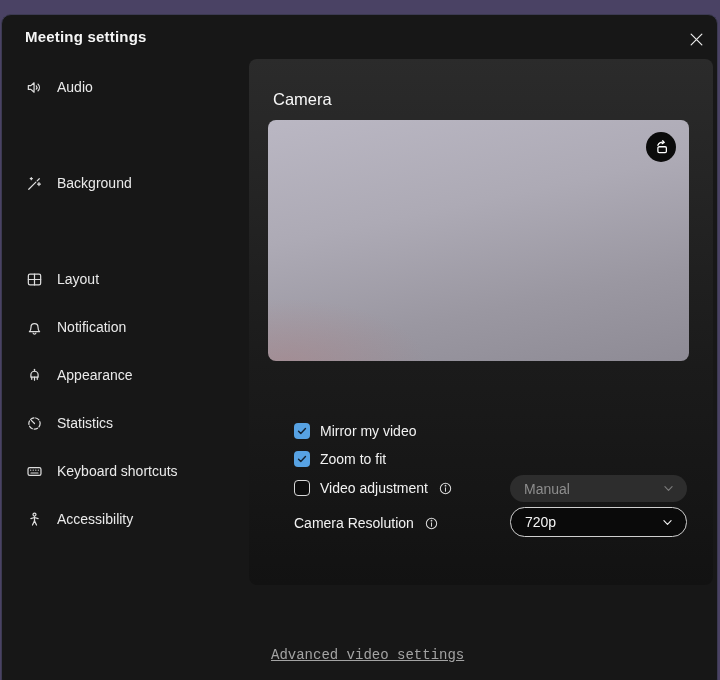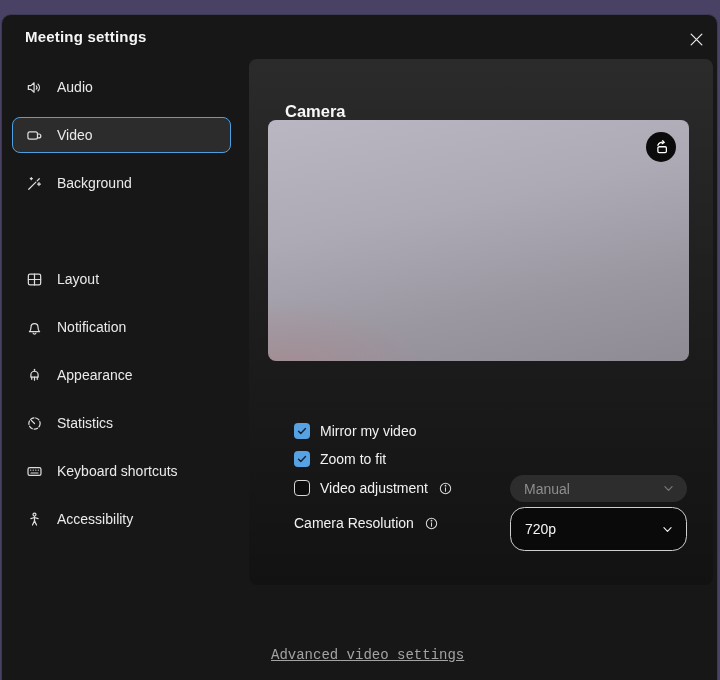--- a/index.html
+++ b/index.html
@@ -36,22 +36,22 @@
   .side-item .s-label{font-size:14px;color:#eaeaea;}
   .s-icon{width:17px;height:17px;flex:0 0 17px;color:#dedede;}
   .s-icon *{fill:none;stroke:currentColor;stroke-width:1.15;stroke-linecap:round;stroke-linejoin:round;}
   
   .card{
     position:absolute;left:247px;top:44px;width:464px;height:526px;
     border-radius:8px;
     background:linear-gradient(180deg,#2b2b2b 0%,#252525 22%,#1b1b1b 58%,#121212 100%);
   }
   .heading{
-    position:absolute;left:20px;top:27px;margin:16px;
-    font-size:16.5px;font-weight:700;color:#f7f7f7;
+    position:absolute;left:20px;top:27px;margin:4px;
+    font-size:16.5px;font-weight:400;color:#f7f7f7;
   }
   .preview{
     position:absolute;left:19px;top:61px;width:421px;height:241px;border-radius:8px;
     background-image:
       radial-gradient(55% 45% at 4% 102%, rgba(178,128,130,.40), rgba(178,128,130,0) 62%),
       linear-gradient(168deg,#bab7c3 0%,#adaab5 38%,#9a97a1 72%,#8e8b95 100%);
   }
   .flip-btn{
     position:absolute;right:13px;top:12px;width:30px;height:30px;border-radius:50%;
     background:#0b0b0b;border:none;padding:0;cursor:pointer;
@@ -62,21 +62,21 @@
   
   .select{
     position:absolute;box-sizing:border-box;border-radius:14.5px;cursor:pointer;
     display:flex;align-items:center;justify-content:space-between;
     padding:0 12px 0 14px;font-size:14px;
   }
   .select .chev{width:13px;height:13px;}
   .select .chev path{fill:none;stroke:currentColor;stroke-width:1.4;stroke-linecap:round;stroke-linejoin:round;}
   .camera-select{left:20px;top:311px;width:418px;height:29px;background:#0a0a0a;border:1px solid #c8c8c8;color:#f2f2f2;}
   .manual-select{left:261px;top:416px;width:177px;height:27px;background:#2d2d2d;border:none;color:#8d8d8d;cursor:default;justify-content:space-between;}
-  .res-select{left:261px;top:448px;width:177px;height:44px;background:#0a0a0a;border:1px solid #cfcfcf;color:#f5f5f5;}
+  .res-select{left:261px;top:448px;width:177px;height:30px;background:#0a0a0a;border:1px solid #cfcfcf;color:#f5f5f5;}
   
   .opt-row{position:absolute;left:21px;display:flex;align-items:center;gap:10px;height:20px;margin-left:24px;}
   .opt-label{font-size:14px;color:#f2f2f2;}
   .checkbox{
     width:16px;height:16px;border-radius:4px;box-sizing:border-box;cursor:pointer;
     display:flex;align-items:center;justify-content:center;flex:0 0 16px;
   }
   .checkbox.checked{background:#57a2e3;}
   .checkbox.unchecked{background:#0d0d0d;border:1.5px solid #d8d8d8;}
   .checkbox svg{width:12px;height:12px;}
@@ -107,27 +107,20 @@
 
     <div class="side-item" style="top:8px">
       <svg class="s-icon" viewBox="0 0 16 16">
         <path d="M2.2 6.2 H4.6 L7.6 3.6 V12.4 L4.6 9.8 H2.2 Z"></path>
         <path d="M9.7 6.4 A2.5 2.5 0 0 1 9.7 9.6"></path>
         <path d="M11.3 4.8 A4.6 4.6 0 0 1 11.3 11.2"></path>
       </svg>
       <span class="s-label">Audio</span>
     </div>
 
-    <div class="side-item selected" style="top:56px">
-      <svg class="s-icon" viewBox="0 0 16 16">
-        <rect x="1.8" y="4.6" width="9" height="6.8" rx="1.8"></rect>
-        <path d="M10.8 6.6 h1.3 a1.85 1.85 0 0 1 0 3.7 h-1.3"></path>
-      </svg>
-      <span class="s-label">Video</span>
-    </div>
 
     <div class="side-item" style="top:104px">
       <svg class="s-icon" viewBox="0 0 16 16">
         <path d="M2.6 13.4 L9.3 6.7"></path>
         <path d="M10.5 5.5 L12.5 3.5"></path>
         <path d="M12.2 7.1 v2.8 M10.8 8.5 h2.8"></path>
         <path d="M5 2.4 v2 M4 3.4 h2"></path>
       </svg>
       <span class="s-label">Background</span>
     </div>

